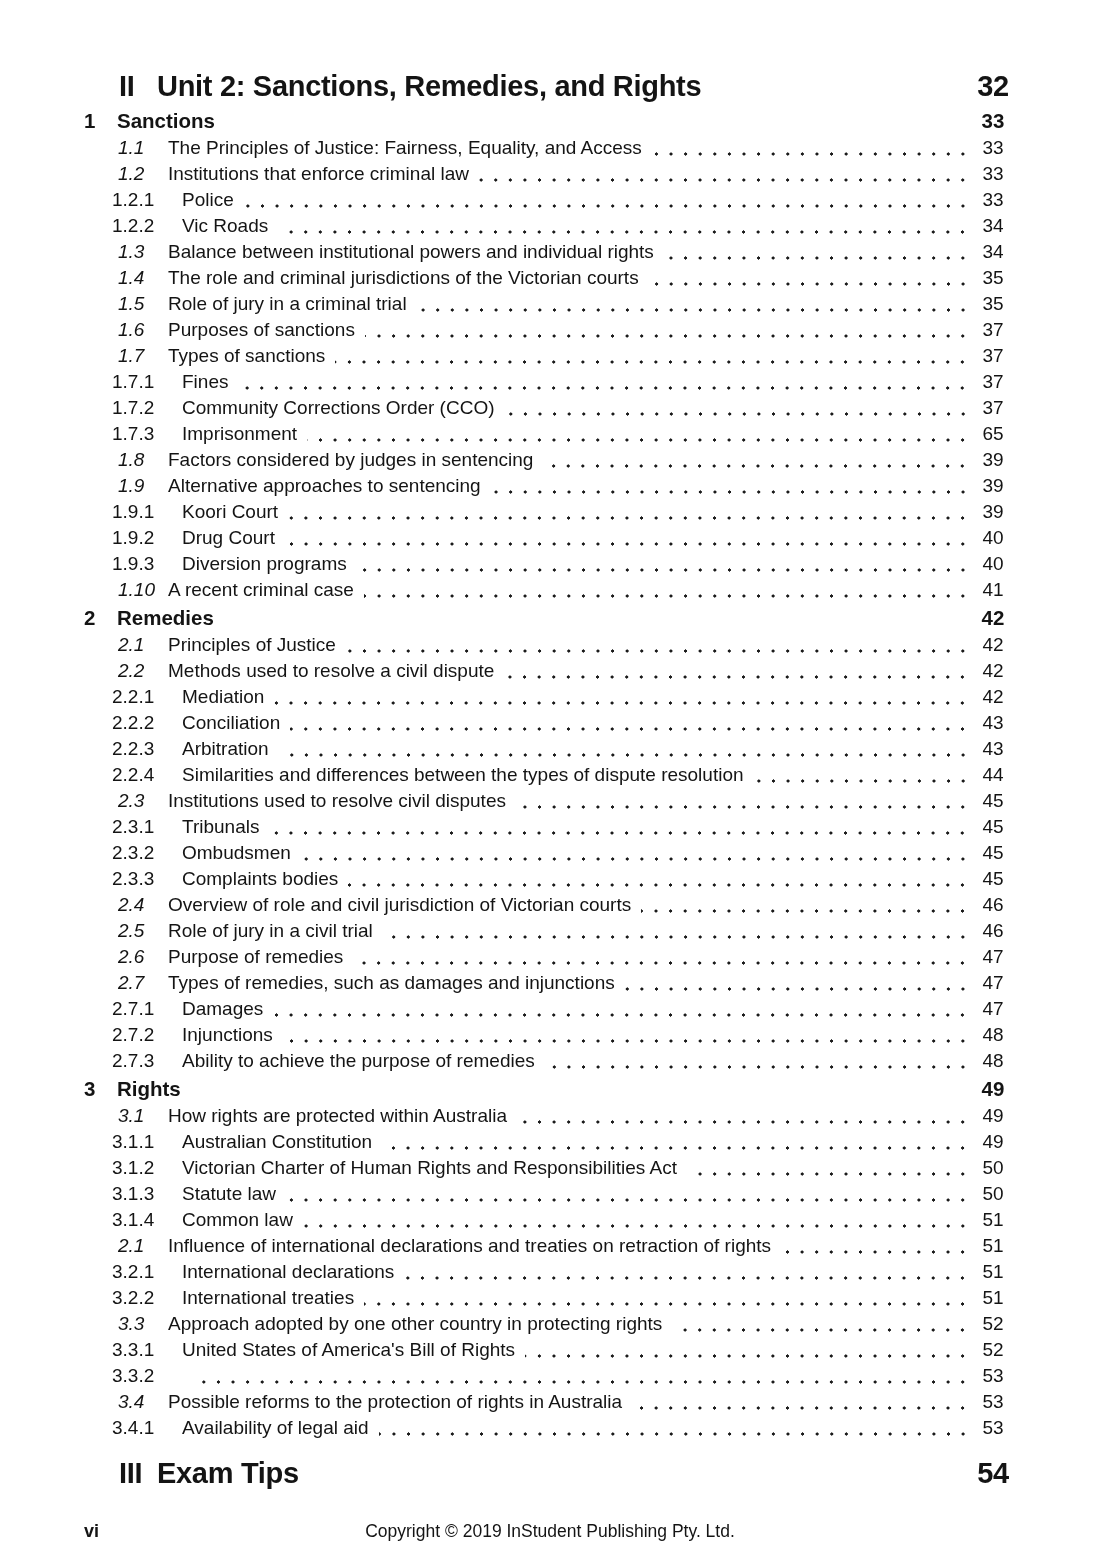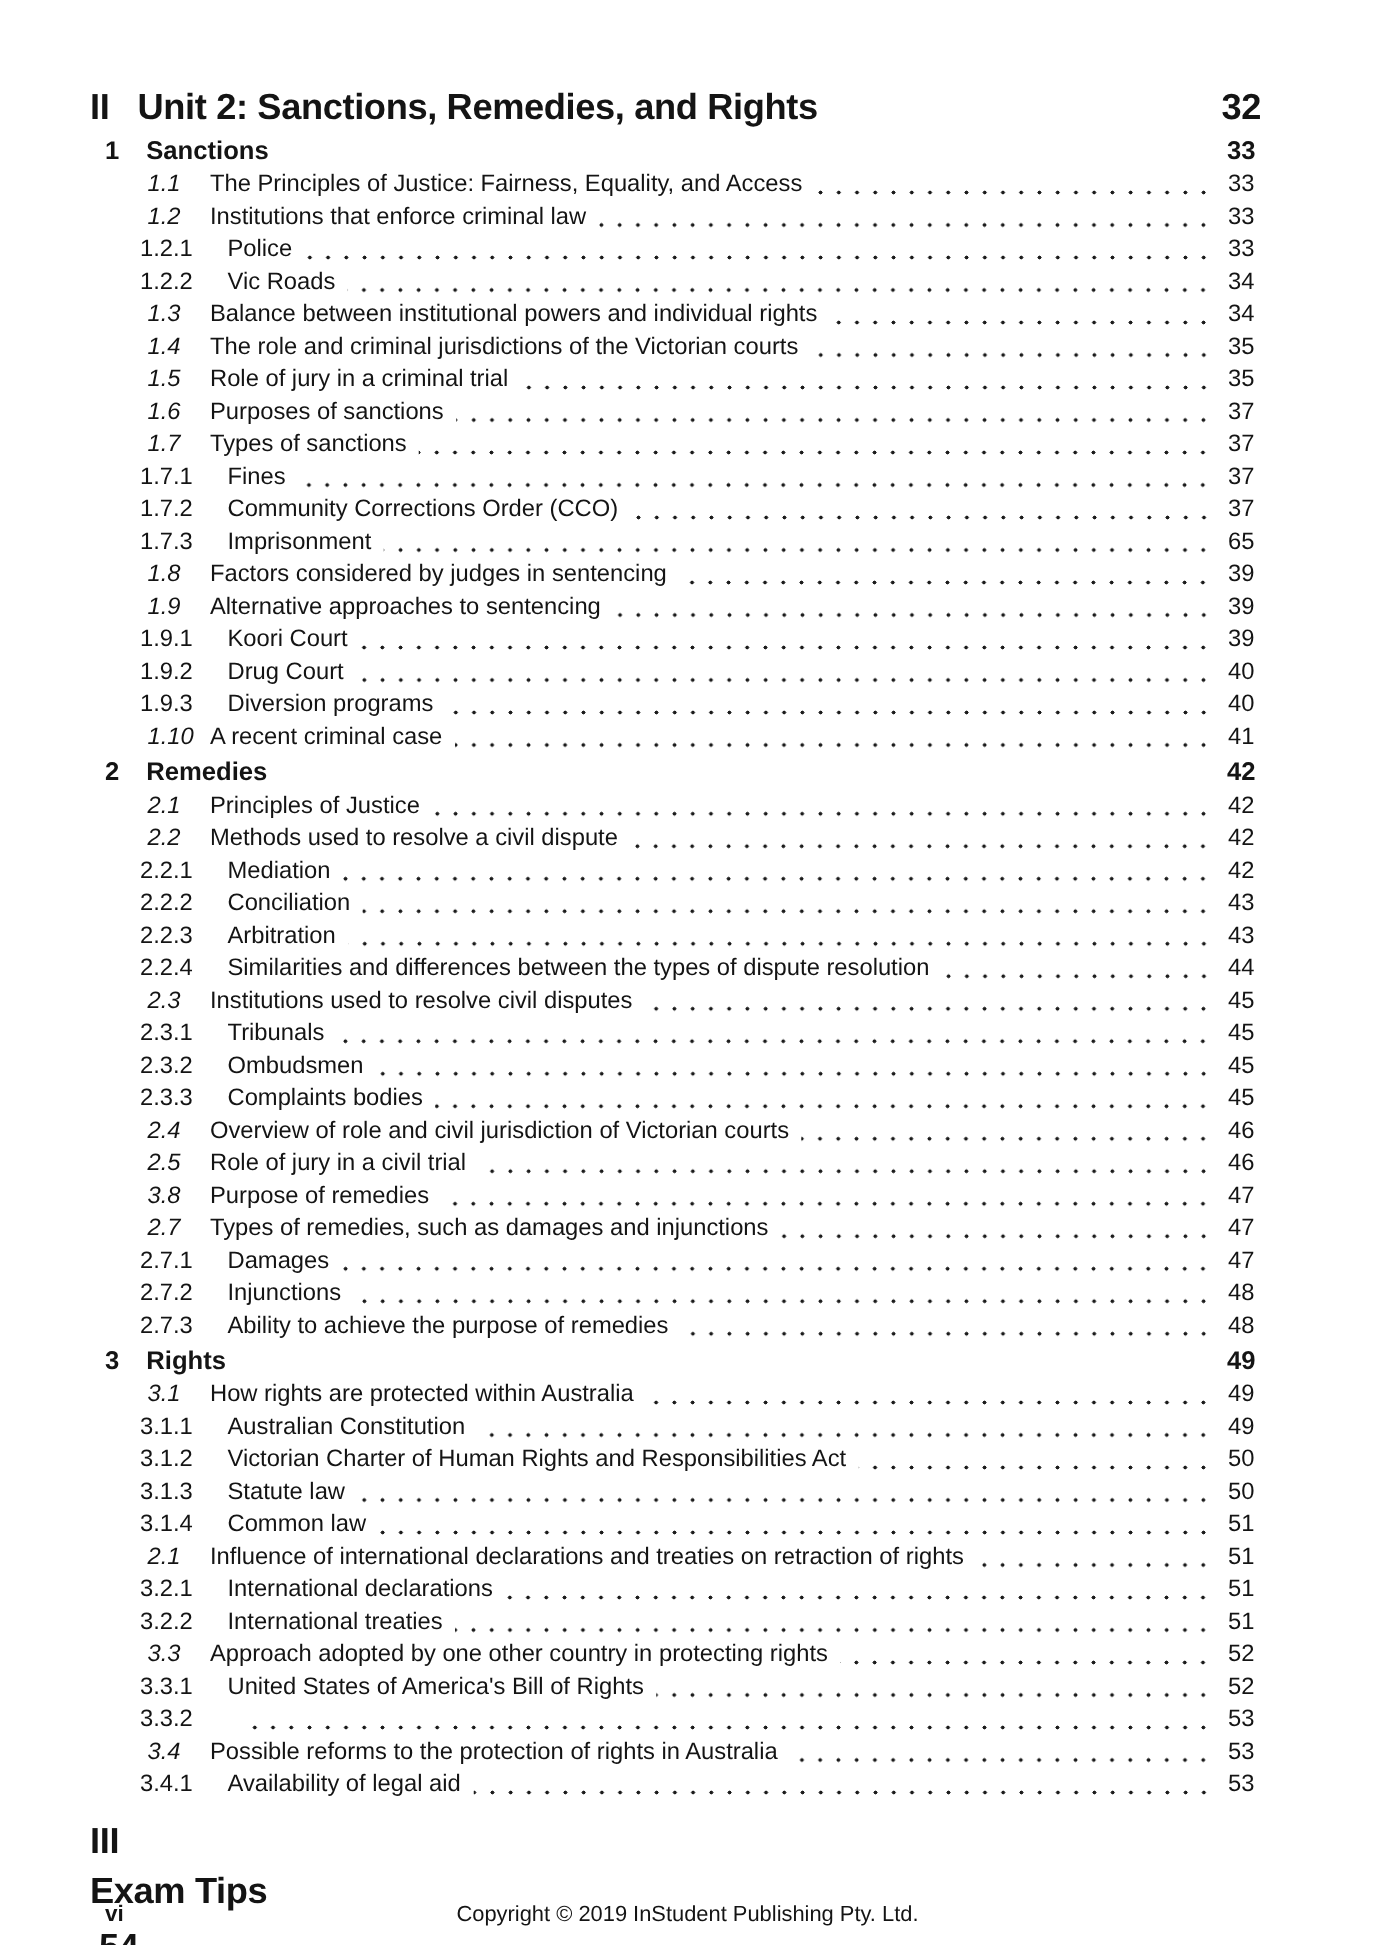--- a/index.html
+++ b/index.html
@@ -25,24 +25,24 @@
     margin:0 0 5px 10px;
     background-image:radial-gradient(circle, #1b1b1b 1.45px, transparent 1.7px);
     background-size:14.6px 4px;
     background-repeat:repeat-x;
     background-position:right bottom;
   }
   .leader.no-dots { background:none; }
 
   .row.part {
     padding-left:72px; height:40px; line-height:40px;
-    font-size:29px; font-weight:bold; letter-spacing:-0.3px;
+    font-size:29px; font-weight:bold; letter-spacing:-0.3px;margin-left:47px;
   }
   .row.part .num { width:38px; }
-  .toc > .row.part:not(:first-child) { margin-top:12px;flex-direction:column; }
+  .toc > .row.part:not(:first-child) { margin-top:12px; }
 
   .row.chapter {
     padding-left:84px; height:29px; line-height:29px;
     font-size:20.5px; font-weight:bold;
   }
   .row.chapter .num { width:33px; }
 
   .row.section, .row.subsection { height:26px; line-height:26px; font-size:19px; }
   .row.section    { padding-left:118px; }
   .row.section .num { width:50px;font-style:italic; }
@@ -252,21 +252,21 @@
       <span class="leader"></span>
       <span class="page-num">46</span>
     </div>
     <div class="row section">
       <span class="num">2.5</span>
       <span class="title">Role of jury in a civil trial</span>
       <span class="leader"></span>
       <span class="page-num">46</span>
     </div>
     <div class="row section">
-      <span class="num">3.8</span>
+      <span class="num">2.6</span>
       <span class="title">Purpose of remedies</span>
       <span class="leader"></span>
       <span class="page-num">47</span>
     </div>
     <div class="row section">
       <span class="num">2.7</span>
       <span class="title">Types of remedies, such as damages and injunctions</span>
       <span class="leader"></span>
       <span class="page-num">47</span>
     </div>

